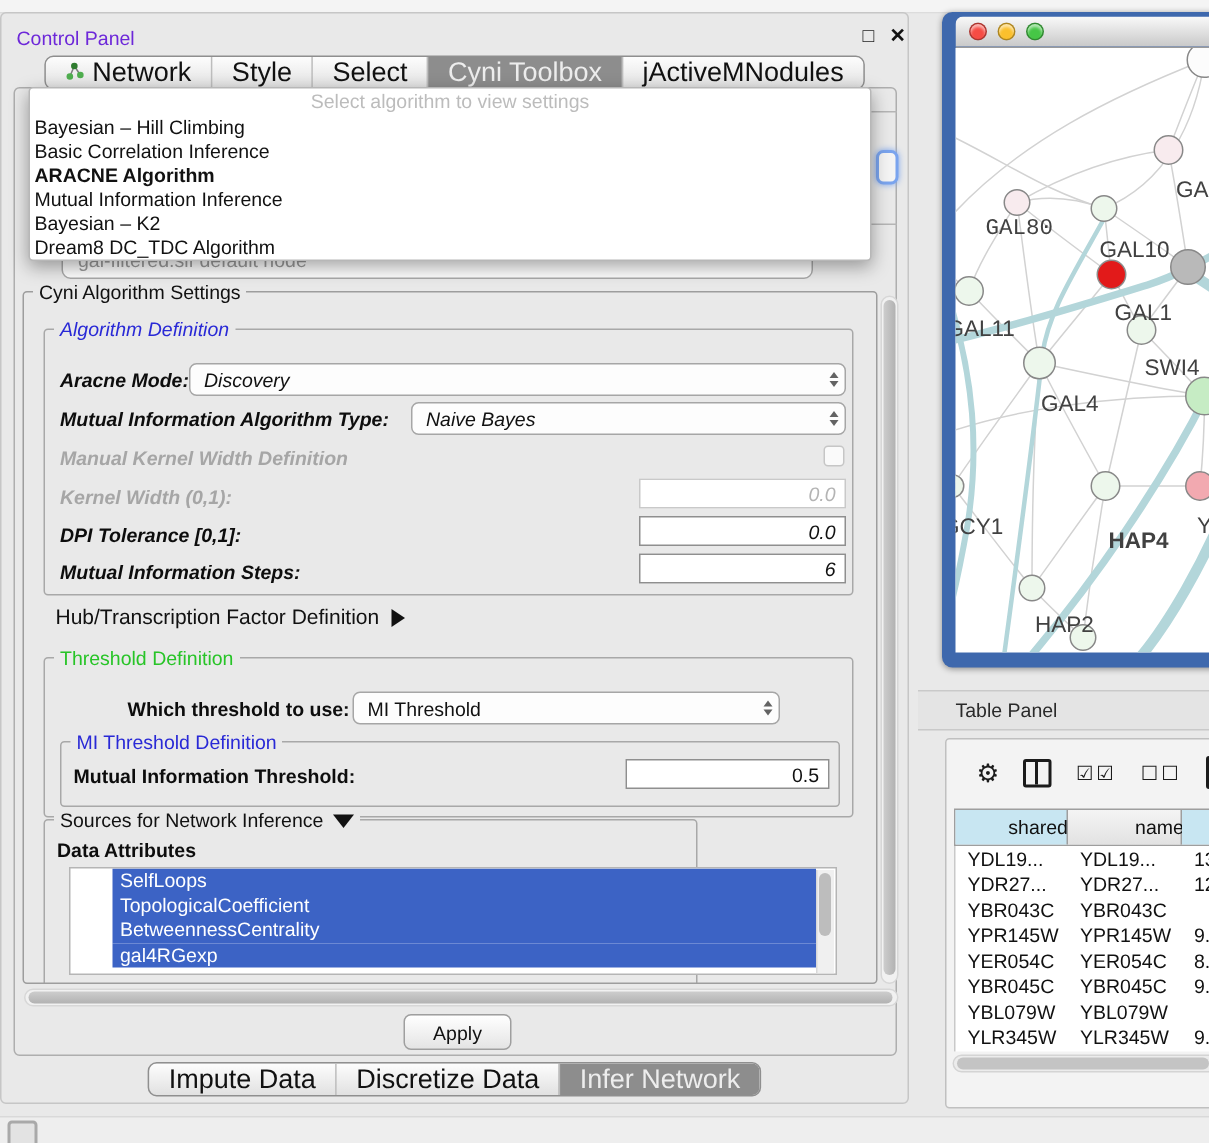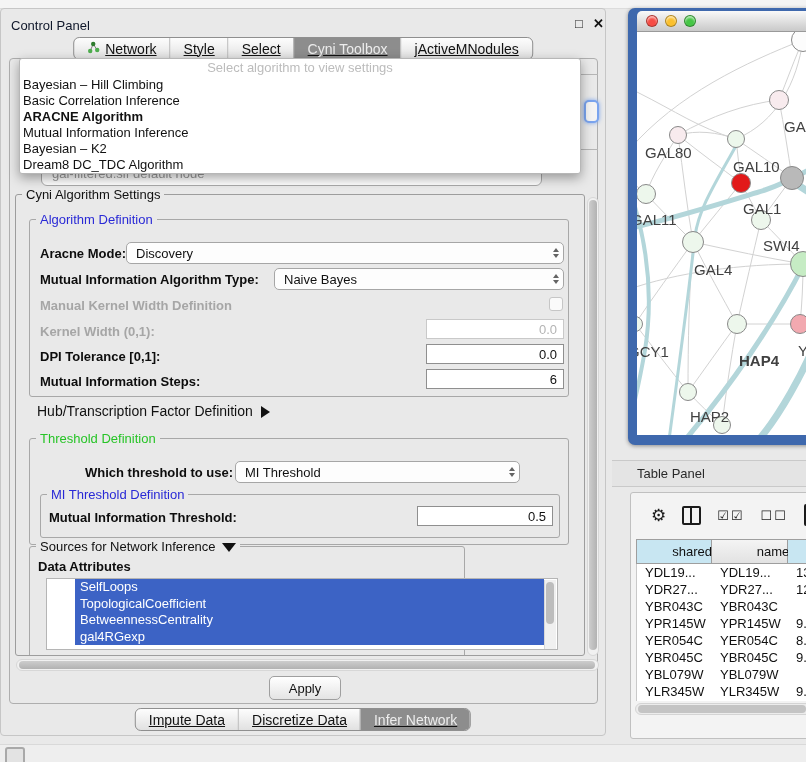--- a/index.html
+++ b/index.html
@@ -7,26 +7,26 @@
        font-family:"Liberation Sans",sans-serif;color:#111;}
 
   
   .topstrip{position:absolute;left:0;top:0;width:806px;height:8px;background:#f4f4f4;border-bottom:1px solid #dcdcdc;}
   .botstrip{position:absolute;left:0;top:744px;width:806px;height:18px;background:#eeeeee;border-top:1px solid #d9d9d9;}
   .corner-btn{position:absolute;left:5px;top:747px;width:16px;height:18px;border:2px solid #a9a9a9;border-radius:3px;background:#e3e3e3;}
 
   
   .cpanel{position:absolute;left:0;top:8px;width:606px;height:728px;background:#e9e9e9;
           border:1px solid #c6c6c6;border-radius:4px;box-sizing:border-box;}
-  .cp-title{position:absolute;left:10px;top:9px;font-size:13px;color:#0f172a;}
+  .cp-title{position:absolute;left:10px;top:9px;font-size:13px;color:#6d28d9;}
   .cp-float{position:absolute;left:574px;top:7px;font-size:13px;color:#222;}
   .cp-close{position:absolute;left:592px;top:7px;font-size:13px;font-weight:bold;color:#111;}
 
   .seg{display:flex;border:1px solid #8f8f8f;border-radius:6px;overflow:hidden;
-       background:linear-gradient(#fdfdfd,#e1e1e1);font-size:14px;height:21px;align-items:stretch;text-decoration:underline;}
+       background:linear-gradient(#fdfdfd,#e1e1e1);font-size:18px;height:21px;align-items:stretch;}
   .seg .tab{display:flex;align-items:center;gap:5px;padding:0 13px;border-left:1px solid #bdbdbd;color:#111;white-space:nowrap;}
   .seg .tab:first-child{border-left:none;}
   .seg .tab.sel{background:#8d8d8d;color:#ededed;}
   .tabbar-top{position:absolute;left:50%;top:28px;transform:translateX(-50%);z-index:5;}
   .tabbar-bot{position:absolute;left:50%;top:699px;transform:translateX(-50%);z-index:5;}
 
   .pane{position:absolute;left:8px;top:49px;width:589px;height:646px;border:1px solid #aeaeae;
         border-radius:4px;background:#e9e9e9;box-sizing:border-box;}
 
   
@@ -182,21 +182,21 @@
       <div class="pop-item">Bayesian – Hill Climbing</div>
       <div class="pop-item">Basic Correlation Inference</div>
       <div class="pop-item bold">ARACNE Algorithm</div>
       <div class="pop-item">Mutual Information Inference</div>
       <div class="pop-item">Bayesian – K2</div>
       <div class="pop-item">Dream8 DC_TDC Algorithm</div>
     </div>
 
     <div class="set-content">
 
-      <div class="gbox" style="left:14px;top:25px;width:540px;height:178px;">
+      <div class="gbox" style="left:14px;top:25px;width:540px;height:178px;font-style:italic;">
         <div class="glabel c-blue">Algorithm Definition</div>
 
         <div class="lbl" style="left:10px;top:26px;">Aracne Mode:</div>
         <div class="combo" style="left:96px;top:22px;width:438px;">
           <span>Discovery</span>
           <span class="stepper">
               <i class="up"></i>
               <i class="dn"></i>
             </span>
         </div>
@@ -350,21 +350,21 @@
       <div class="node n-pgreen" style="left:45px;top:199px;width:22px;height:22px;"></div>
       <div class="node n-green" style="left:153px;top:219px;width:26px;height:26px;"></div>
       <div class="node n-pgreen" style="left:-10px;top:284px;width:16px;height:16px;"></div>
       <div class="node n-pgreen" style="left:90px;top:282px;width:20px;height:20px;"></div>
       <div class="node n-pink" style="left:153px;top:282px;width:20px;height:20px;"></div>
       <div class="node n-pgreen" style="left:42px;top:351px;width:18px;height:18px;"></div>
       <div class="node n-pgreen" style="left:76px;top:384px;width:18px;height:18px;"></div>
       <div class="node n-white" style="left:154px;top:-4px;width:24px;height:24px;"></div>
       <div class="node n-ppink" style="left:132px;top:58px;width:20px;height:20px;"></div>
 
-      <span class="nlabel" style="left:8px;top:112px;">GAL80</span>
+      <span class="nlabel" style="left:20px;top:112px;font-family:Liberation Mono, monospace;">GAL80</span>
       <span class="nlabel" style="left:96px;top:126px;">GAL10</span>
       <span class="nlabel" style="left:106px;top:168px;">GAL1</span>
       <span class="nlabel" style="left:-6px;top:179px;">GAL11</span>
       <span class="nlabel" style="left:126px;top:205px;">SWI4</span>
       <span class="nlabel" style="left:57px;top:229px;">GAL4</span>
       <span class="nlabel" style="left:-9px;top:311px;">GCY1</span>
       <span class="nlabel" style="left:102px;top:320px;font-weight:bold;">HAP4</span>
       <span class="nlabel" style="left:161px;top:310px;">Y</span>
       <span class="nlabel" style="left:53px;top:376px;">HAP2</span>
       <span class="nlabel" style="left:147px;top:86px;">GAL</span>

